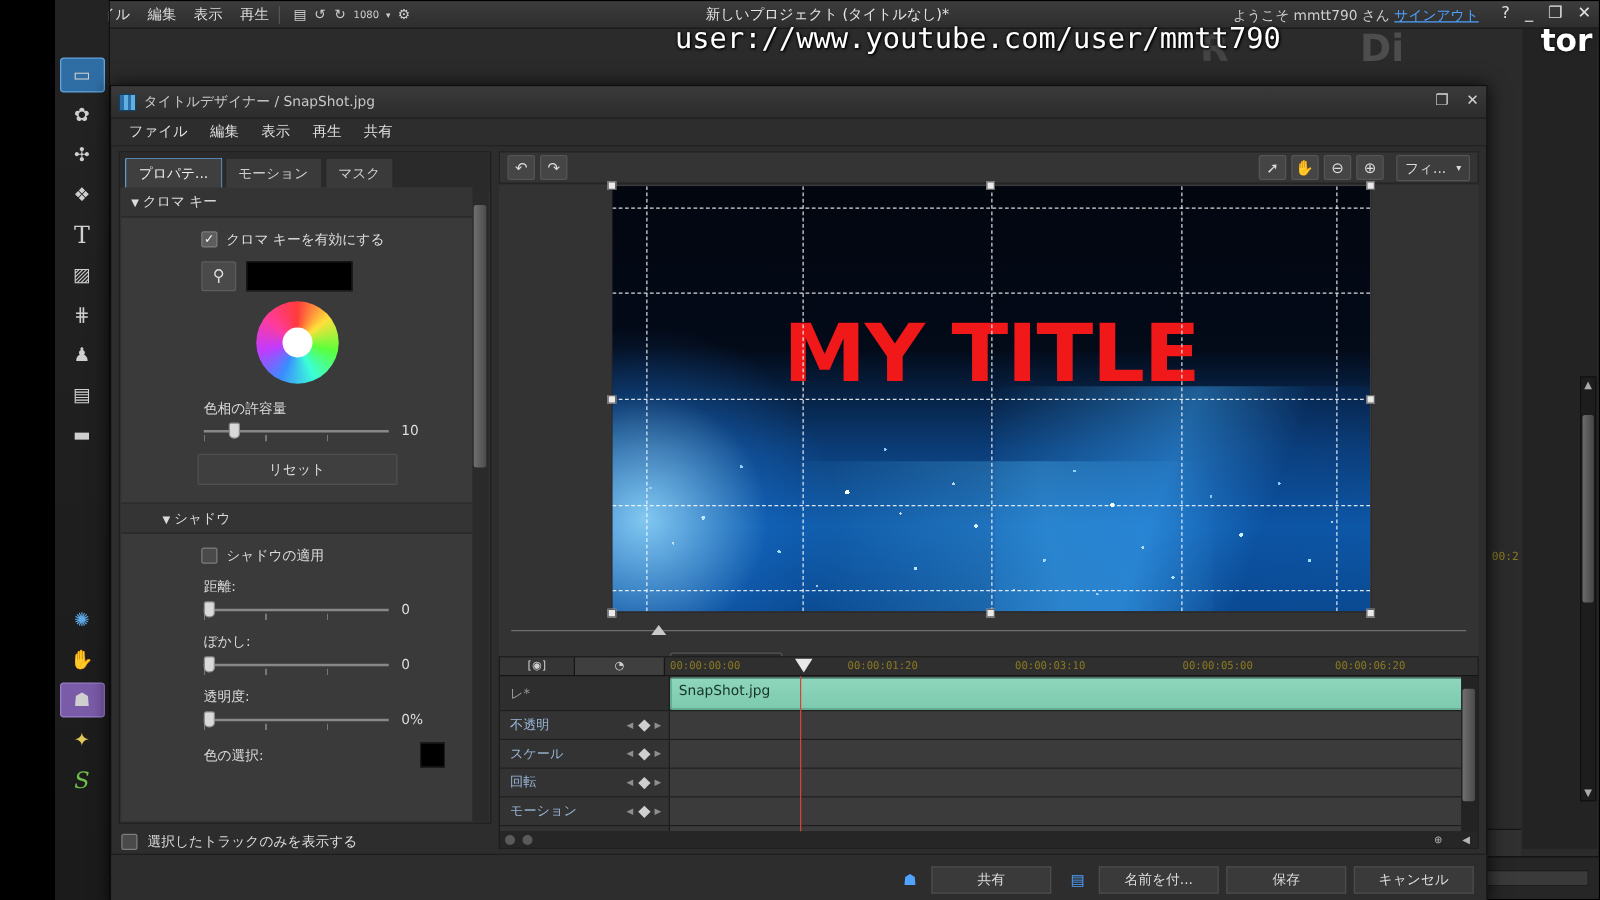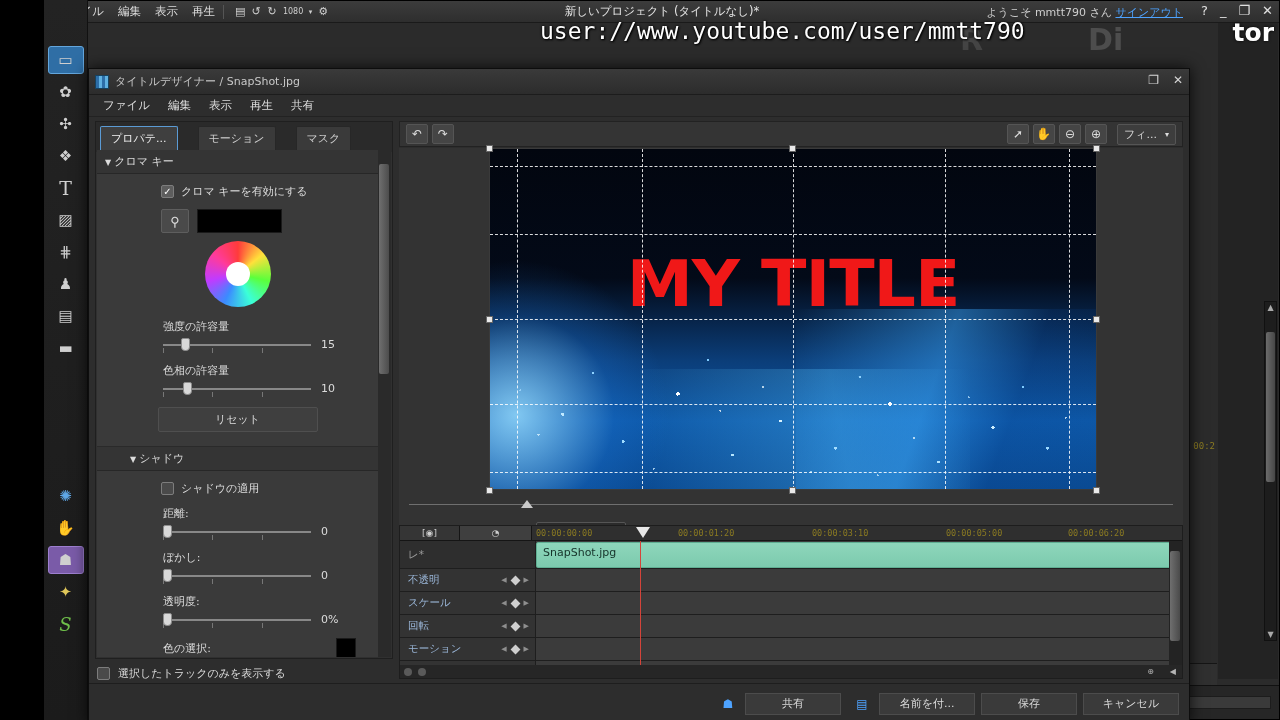--- a/index.html
+++ b/index.html
@@ -73,21 +73,21 @@
 
   #dlg-menubar { height:22px; background:#2d2d2d; display:flex; align-items:center; gap:18px; padding-left:14px;
       border-bottom:1px solid #222; }
   #dlg-menubar span { font-size:11.5px; color:#dedede; }
 
   #dlg-body { position:absolute; left:0; top:48px; right:0; bottom:40px; }
 
   
   #prop-panel { position:absolute; left:6px; top:4px; width:298px; bottom:24px;
       background:#303030; border:1px solid #1f1f1f; }
-  #tabs { display:flex; gap:20px; padding:4px 4px 0 4px; background:#2a2a2a; }
+  #tabs { display:flex; gap:2px; padding:4px 4px 0 4px; background:#2a2a2a; }
   .tab { padding:4px 10px; font-size:11px; color:#cfcfcf; background:#3a3a3a;
       border:1px solid #272727; border-bottom:none; border-radius:2px 2px 0 0; }
   .tab.active { background:#3f3f3f; color:#f0f0f0; border-color:#5b9bd5; border-bottom:2px solid #3f3f3f; }
   #prop-scrollarea { position:absolute; left:1px; right:14px; top:28px; bottom:1px; background:#3a3a3a; overflow:hidden; }
   #prop-scrollbar { position:absolute; right:1px; top:28px; bottom:1px; width:13px; background:#2a2a2a; }
   #prop-scrollbar .thumb { position:absolute; top:14px; left:1px; width:10px; height:210px;
       background:linear-gradient(90deg,#6f6f6f,#4c4c4c); border-radius:2px; }
 
   .sec-head { background:#343434; border-bottom:1px solid #272727; padding:4px 8px; font-size:11px; color:#dcdcdc; }
   .sec-head .caret { font-size:8px; margin-right:3px; }
@@ -362,30 +362,20 @@
               <div id="eyedrop">⚲</div>
               <div id="key-swatch"></div>
             </div>
 
             <div id="wheel-wrap">
               <div id="wheel">
                 <div id="wheel-knob"></div>
               </div>
             </div>
 
-            <div class="slider-block">
-              <div class="slider-label">強度の許容量</div>
-              <div class="slider-row">
-                <div class="track">
-                  <div class="ticks"></div>
-                  <div class="knob" style="left:18px;"></div>
-                </div>
-                <div class="sval">15</div>
-              </div>
-            </div>
 
             <div class="slider-block">
               <div class="slider-label">色相の許容量</div>
               <div class="slider-row">
                 <div class="track">
                   <div class="ticks"></div>
                   <div class="knob" style="left:20px;"></div>
                 </div>
                 <div class="sval">10</div>
               </div>

